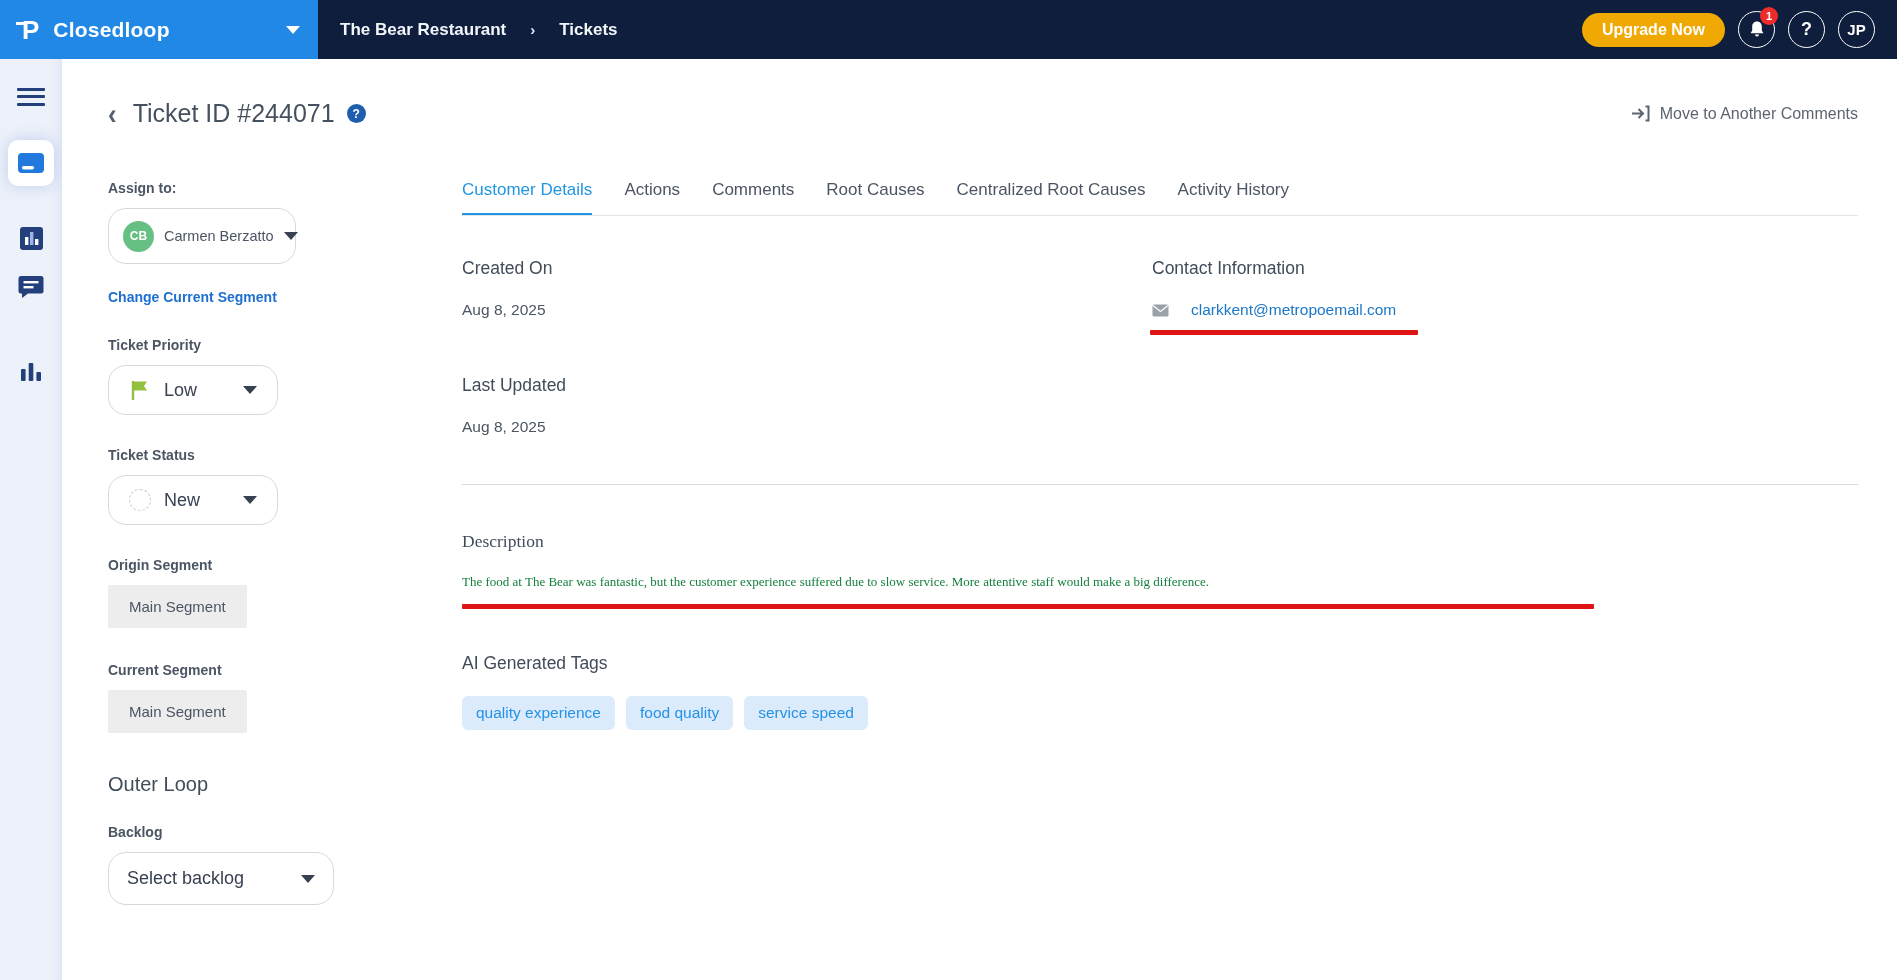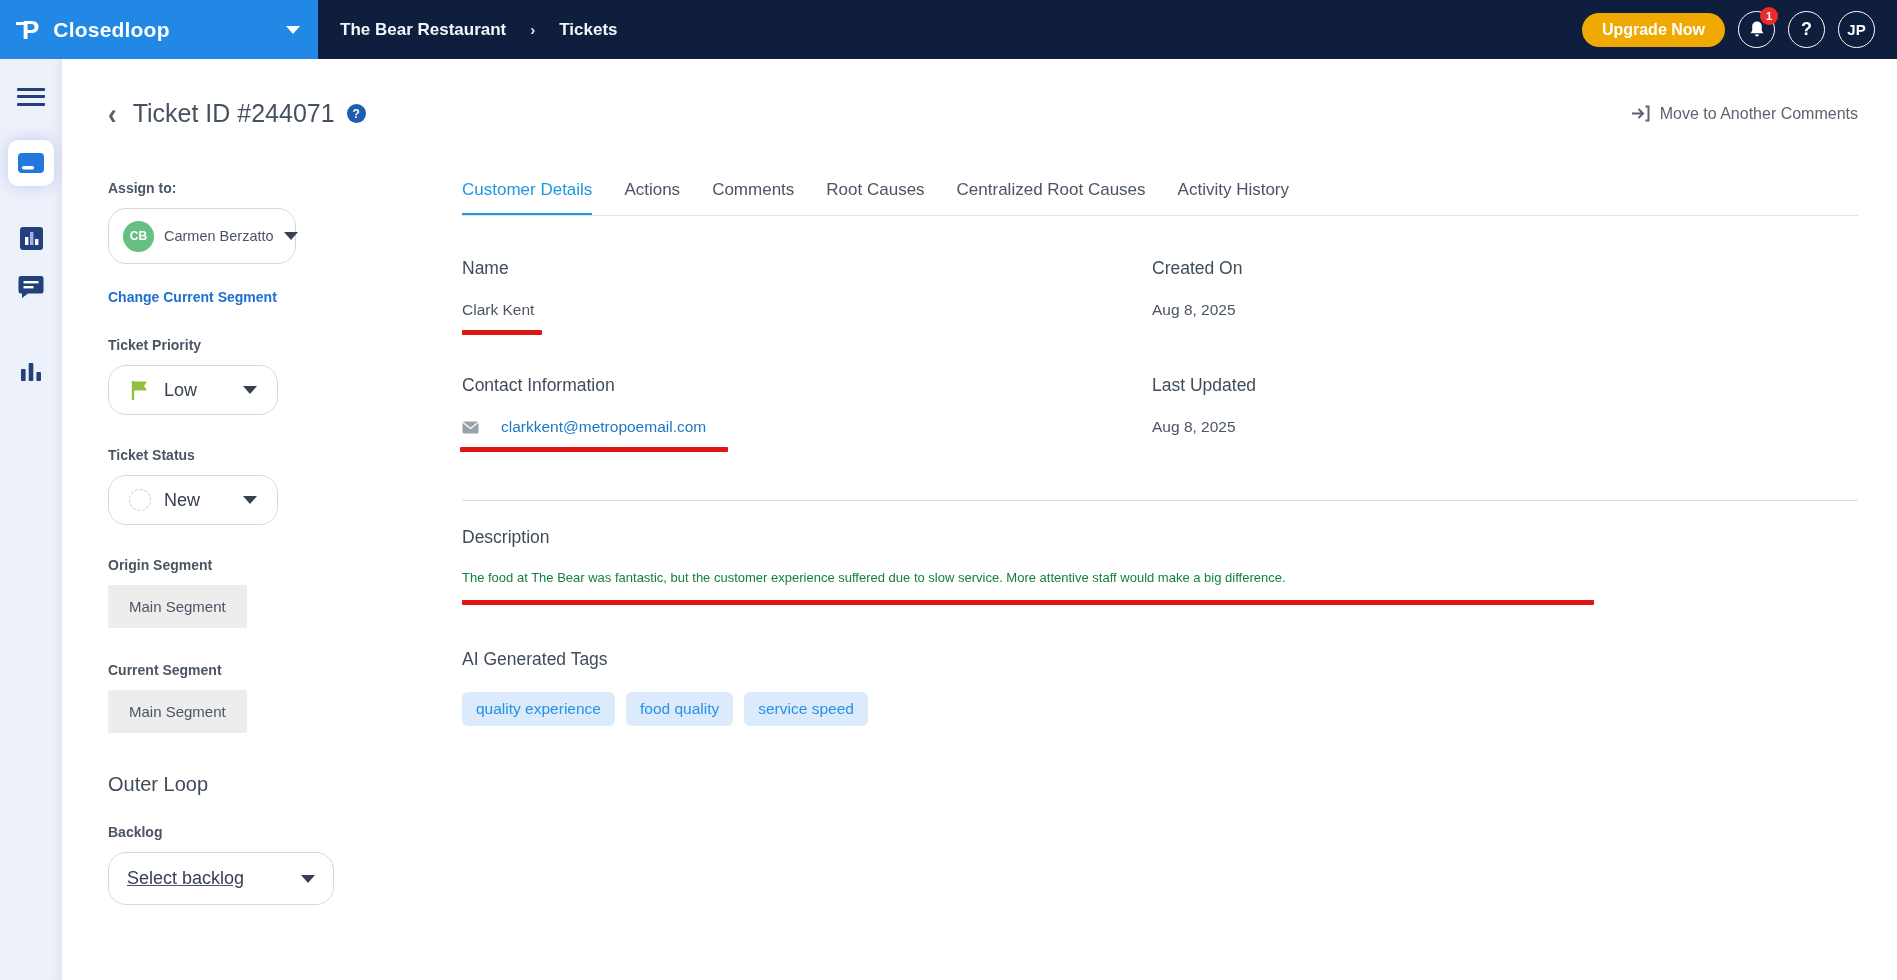--- a/index.html
+++ b/index.html
@@ -66,38 +66,38 @@
   .assignee-name { font-size:14.5px; color:#4b5563; margin-right:10px; white-space:nowrap; }
   .sel-caret { width:0; height:0; border-left:7px solid transparent; border-right:7px solid transparent;
     border-top:8px solid #374151; margin-left:auto; }
   .link-blue { color:#1d6fd0; font-size:14px; font-weight:bold; cursor:pointer; margin-bottom:32px; display:inline-block; }
   .priority-select, .status-select { width:170px; height:50px; padding:0 20px; margin-bottom:32px; }
   .sel-text { font-size:18px; color:#374151; margin-left:13px; }
   .dashed-circle { width:22px; height:22px; border:1.6px dashed #c6ccd4; border-radius:50%; flex-shrink:0; }
   .chip { display:inline-block; background:#ededee; color:#4b5563; font-size:15px; padding:13px 21px;
     border-radius:2px; margin-bottom:34px; }
   .outer-loop-title { font-size:20px; color:#414c5a; font-weight:500; margin:6px 0 28px; }
-  .backlog-select { width:226px; height:53px; padding:0 18px;text-decoration:underline; }
+  .backlog-select { width:226px; height:53px; padding:0 18px; }
   .placeholder-text { font-size:18px; color:#374151; }
 
   
   .content { flex:1; padding-right:39px; }
   .tabs { display:flex; gap:32px; border-bottom:1px solid #e3e5e9; }
   .tab { font-size:17px; color:#4b5563; padding-bottom:13px; cursor:pointer; border-bottom:2.5px solid transparent; }
   .tab.active { color:#2196e3; border-bottom-color:#2196e3; }
   .detail-grid { display:grid; grid-template-columns:690px 1fr; margin-top:42px; row-gap:0; }
   .d-label { font-size:17.5px; color:#414c5a; font-weight:500; margin-bottom:22px; }
   .d-value { font-size:15.5px; color:#4b5563; }
   .cell { margin-bottom:40px; }
   .red-bar { height:5px; background:#df1414; margin-top:11px; border-radius:1px; }
   .w-name { width:80px; } .w-email { width:268px; margin-left:-2px; } .w-desc { width:1132px; margin-top:13px; }
   .email-row { display:flex; align-items:center; gap:22px; }
   .email-link { color:#1b77c8; font-size:15.5px; cursor:pointer; }
   .divider { border-top:1px solid #d9dce1; margin:8px 0 0; }
-  .desc-block { margin-top:26px; }
+  .desc-block { margin-top:46px;font-family:Liberation Serif, serif; }
   .desc-text { font-size:13px; color:#15803d; margin-top:22px; line-height:1.3; }
   .tags-block { margin-top:44px; }
   .tag-row { display:flex; gap:11px; margin-top:20px; }
   .tag { background:#dcebfb; color:#2492e8; font-size:15.5px; padding:8px 14px; border-radius:6px; }
 </style>
 </head>
 <body>
 
 <header class="topbar">
   <div class="brand">
@@ -229,25 +229,20 @@
           <span class="tab active">Customer Details</span>
           <span class="tab">Actions</span>
           <span class="tab">Comments</span>
           <span class="tab">Root Causes</span>
           <span class="tab">Centralized Root Causes</span>
           <span class="tab">Activity History</span>
         </div>
 
         <div class="detail-grid">
           <div class="cell">
-            <div class="d-label">Name</div>
-            <div class="d-value">Clark Kent</div>
-            <div class="red-bar w-name"></div>
-          </div>
-          <div class="cell">
             <div class="d-label">Created On</div>
             <div class="d-value">Aug 8, 2025</div>
           </div>
 
           <div class="cell">
             <div class="d-label">Contact Information</div>
             <div class="email-row">
               <svg width="17" height="13" viewBox="0 0 17 13">
                 <rect x="0.5" y="0.5" width="16" height="12" rx="1.5" fill="#9aa1a9"></rect>
                 <path d="M1 1.5 L8.5 7.5 L16 1.5" stroke="#fff" stroke-width="1.3" fill="none"></path>

